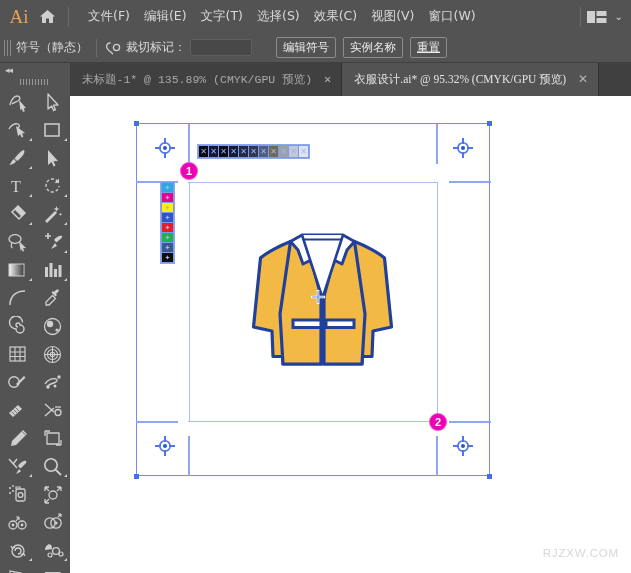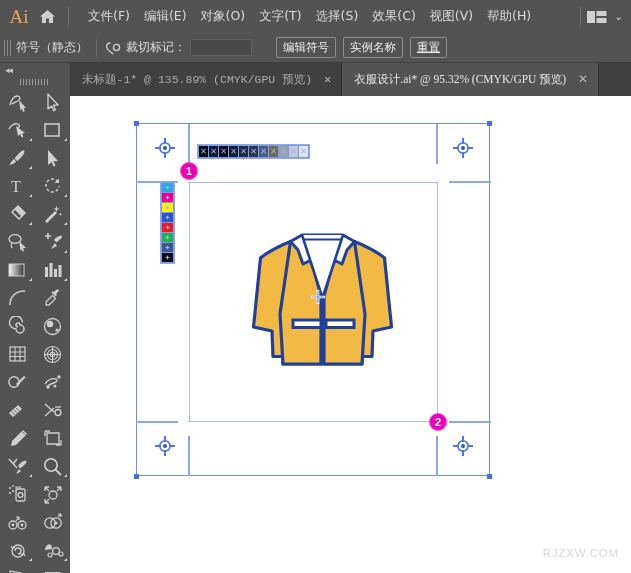--- a/index.html
+++ b/index.html
@@ -156,26 +156,25 @@
   <div class="ai-logo">Ai</div>
   <div class="home-btn">
     <svg width="17" height="15" viewBox="0 0 17 15">
         <path d="M8.5 1L1 7.5h2v6.5h4V9.5h3V14h4V7.5h2z" fill="#cfcfcf"></path>
       </svg>
   </div>
   <div class="vsep"></div>
   <div class="menu-items">
     <div class="menu-item">文件(F)</div>
     <div class="menu-item">编辑(E)</div>
-    <div class="menu-item">对象(O)</div>
     <div class="menu-item">文字(T)</div>
     <div class="menu-item">选择(S)</div>
     <div class="menu-item">效果(C)</div>
     <div class="menu-item">视图(V)</div>
-    <div class="menu-item">帮助(H)</div>
+    <div class="menu-item">窗口(W)</div>
   </div>
   <div class="menubar-right">
     <div class="vsep"></div>
     <div class="ws-icon">
       <svg width="20" height="14" viewBox="0 0 20 14">
         <rect x="0" y="1" width="8" height="12" fill="#d0d0d0"></rect>
         <rect x="9.5" y="1" width="10" height="5" fill="#d0d0d0"></rect>
         <rect x="9.5" y="8" width="10" height="5" fill="#d0d0d0"></rect>
       </svg>
     </div>

